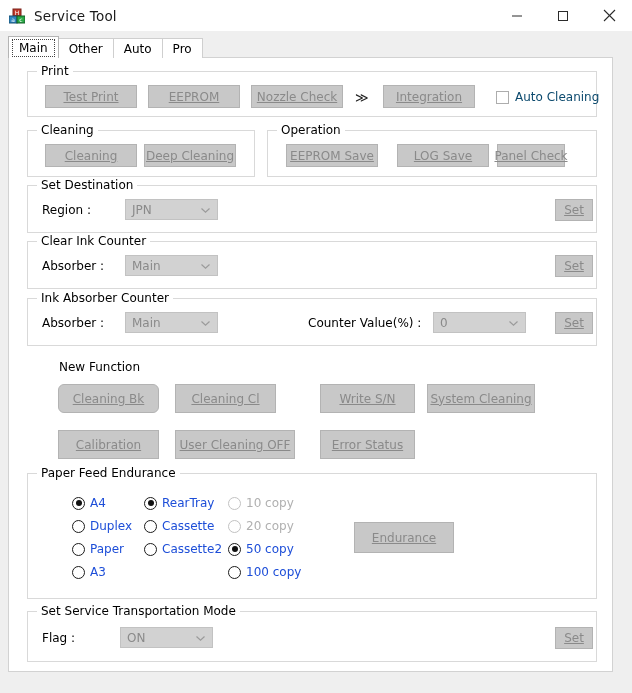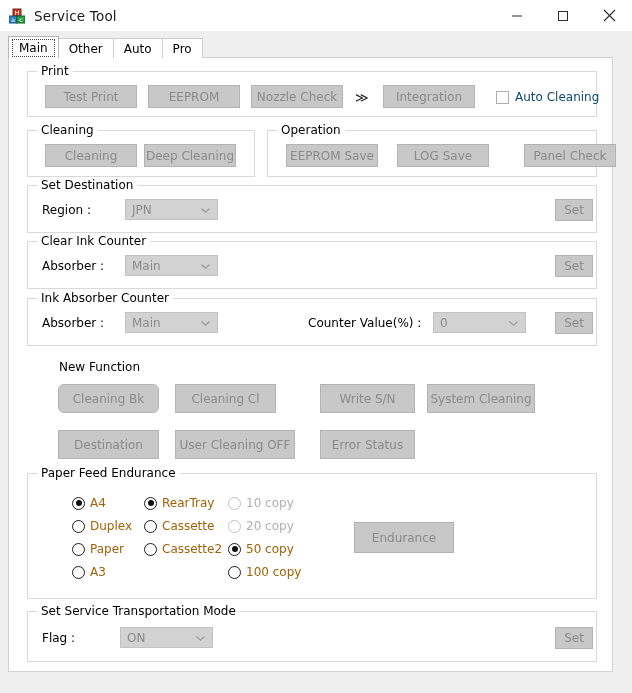--- a/index.html
+++ b/index.html
@@ -131,20 +131,21 @@
     background: #c8c8c8;
     border: 1px solid #b3b3b3;
     color: #8a8a8a;
     font-size: 12px;
     font-family: "DejaVu Sans", sans-serif;
     display: flex;
     align-items: center;
     justify-content: center;
     white-space: nowrap;
     user-select: none;
+    text-decoration: underline;
   }
 
   
   .combo {
     position: absolute;
     box-sizing: border-box;
     background: #d2d2d2;
     border: 1px solid #c2c2c2;
     color: #8a8a8a;
     font-size: 12px;
@@ -202,21 +203,21 @@
     content: "";
     position: absolute;
     left: 50%; top: 50%;
     width: 6px; height: 6px;
     margin-left: -3px; margin-top: -3px;
     border-radius: 50%;
     background: #111;
   }
   .radio-row.disabled .radio { border-color: #c2c2c2; }
   .radio-row.disabled .rlabel { color: #b0b0b0; }
-  .rlabel { color: #a16207; }
+  .rlabel { color: #1d4ed8; }
 
   .chev2 {
     position: absolute;
     font-size: 13px;
     color: #222;
     font-family: "DejaVu Sans", sans-serif;
     letter-spacing: -1px;
   }
 </style>
 </head>
@@ -309,21 +310,21 @@
   </div>
 
   <div class="group" style="left:258px; top:72px; width:330px; height:47px;">
     <div class="legend">Operation</div>
     <div class="btn" style="left:18px; top:13px; width:92px; height:23px;">
       <span>EEPROM Save</span>
     </div>
     <div class="btn" style="left:129px; top:13px; width:92px; height:23px;">
       <span>LOG Save</span>
     </div>
-    <div class="btn" style="left:256px; top:13px; width:92px; height:23px;">
+    <div class="btn" style="left:229px; top:13px; width:68px; height:23px;">
       <span>Panel Check</span>
     </div>
   </div>
 
   <div class="group" style="left:18px; top:127px; width:570px; height:48px;">
     <div class="legend">Set Destination</div>
     <div class="plainlabel" style="left:14px; top:17px;">Region :</div>
     <div class="combo" style="left:97px; top:13px; width:93px; height:21px;">
       <span>JPN</span>
       <span class="arrow">
@@ -386,21 +387,21 @@
   <div class="btn" style="left:166px; top:326px; width:101px; height:29px;">
     <span>Cleaning Cl</span>
   </div>
   <div class="btn" style="left:311px; top:326px; width:95px; height:29px;">
     <span>Write S/N</span>
   </div>
   <div class="btn" style="left:418px; top:326px; width:108px; height:29px;">
     <span>System Cleaning</span>
   </div>
   <div class="btn" style="left:49px; top:372px; width:101px; height:29px;">
-    <span>Destination</span>
+    <span>Calibration</span>
   </div>
   <div class="btn" style="left:166px; top:372px; width:120px; height:29px;">
     <span>User Cleaning OFF</span>
   </div>
   <div class="btn" style="left:311px; top:372px; width:95px; height:29px;">
     <span>Error Status</span>
   </div>
 
   <div class="group" style="left:18px; top:415px; width:570px; height:126px;">
     <div class="legend">Paper Feed Endurance</div>

